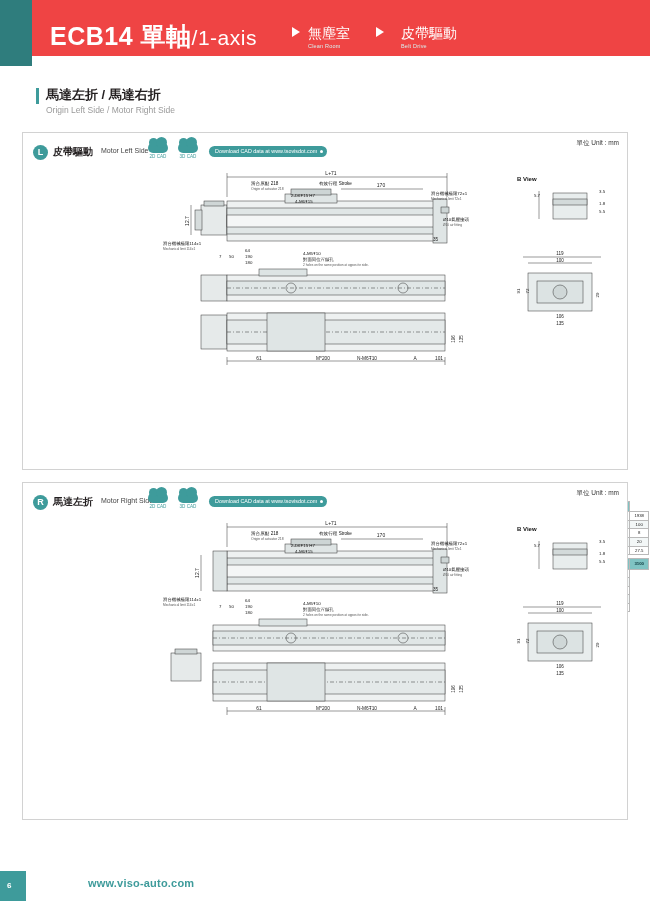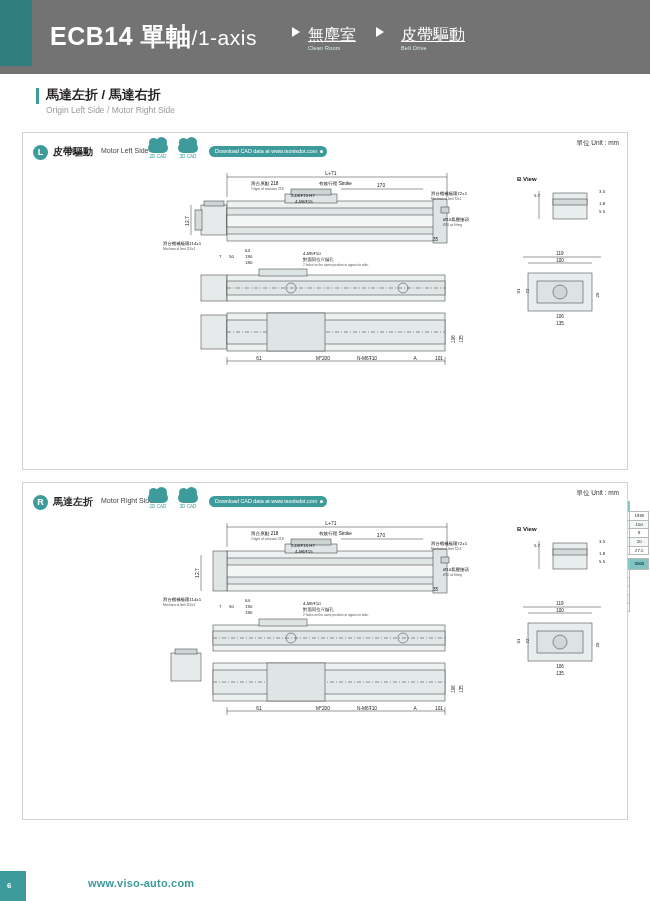--- a/index.html
+++ b/index.html
@@ -6,39 +6,39 @@
   html, body {
     width: 650px; height: 901px;
     background: #ffffff;
     font-family: "Liberation Sans", sans-serif;
     overflow: hidden;
   }
   .page { position: relative; width: 650px; height: 901px; background: #fff; }
 
   
   .header {
-    position: absolute; left: 0; top: 0; width: 650px; height: 74px;
-    background: #737373;
+    position: absolute; left: 0; top: 0; width: 650px; height: 56px;
+    background: #ef4444;
   }
   .header .strip-left {
     position: absolute; left: 0; top: 0; width: 32px; height: 66px;
     background: #2f7d7d;
   }
   .header .title {
     position: absolute; left: 50px; top: 20px;
     color: #ffffff; font-size: 25px; font-weight: bold; letter-spacing: .5px;
     white-space: nowrap;
   }
   .header .title .lt { color: #ffffff; }
   .header .title .axis { font-weight: normal; font-size: 21px; }
   .feat {
     position: absolute; top: 25px; color: #ffffff;
     font-size: 9.5px; line-height: 1.25;
   }
-  .feat .cn { font-size: 16px; text-decoration: underline; }
+  .feat .cn { font-size: 14px; }
   .feat .en { font-size: 5.5px; color: #d8eeee; letter-spacing: .2px; }
   .tri {
     position: absolute; width: 0; height: 0;
     border-top: 5px solid transparent; border-bottom: 5px solid transparent;
     border-left: 8px solid #ffffff;
   }
   .feat1 { left: 308px; }
   .tri1 { left: 292px; top: 27px; }
   .feat2 { left: 392px; margin-left: 9px; }
   .tri2 { left: 376px; top: 27px; }

